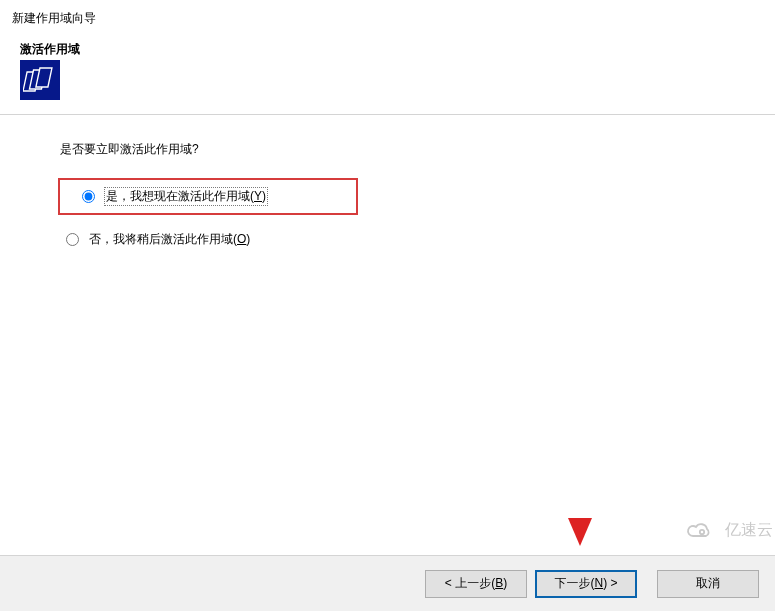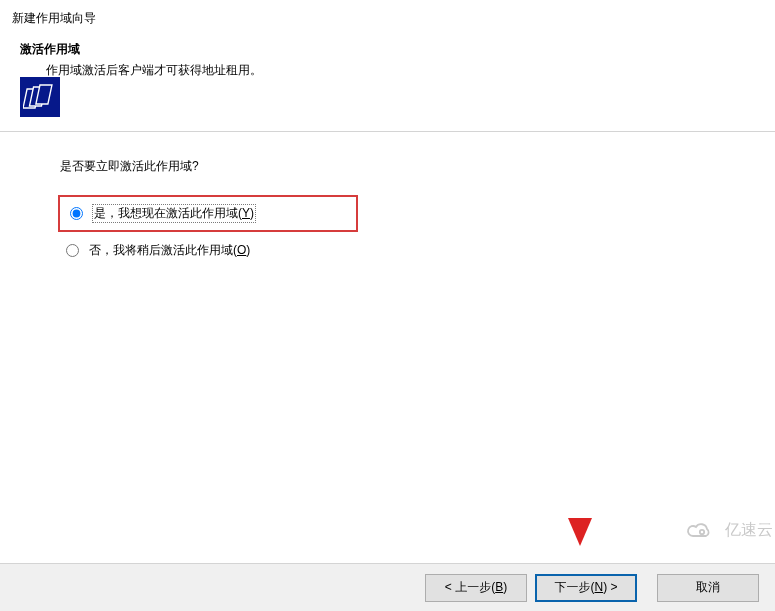--- a/index.html
+++ b/index.html
@@ -61,35 +61,35 @@
       padding: 4px 6px;
       margin-bottom: 4px;
     }
     .radio-row .radio-input {
       margin-right: 10px;
       width: 13px;
       height: 13px;
     }
     .highlight-box {
       border: 2px solid #d63c3c;
-      padding: 6px 8px;
+      padding: 6px 20px;
       width: 300px;
       margin-left: -2px;
-      margin-bottom: 6px;
+      margin-bottom: 12px;
     }
     .highlight-box .radio-row { margin-bottom: 0; padding: 2px 2px; }
     .radio-label .accel { text-decoration: underline; }
     .dotted-focus {
       outline: 1px dotted #7a7a7a;
       padding: 0 1px;
     }
     .footer-bar {
       position: absolute;
       left: 0; right: 0; bottom: 0;
-      height: 48px;
+      height: 56px;
       background: #f0f0f0;
       border-top: 1px solid #d4d4d4;
       display: flex;
       align-items: center;
       justify-content: flex-end;
       padding-right: 16px;
       gap: 8px;
     }
     .wiz-button {
       min-width: 102px;
@@ -127,21 +127,20 @@
     .watermark svg { display: block; }
   </style>
 </head>
 <body>
 
 <div class="window-title">新建作用域向导</div>
 
 <div class="header-band">
   <div class="header-text-block">
     <div class="header-title">激活作用域</div>
-    <div class="header-desc">作用域激活后客户端才可获得地址租用。</div>
   </div>
   <div class="header-icon">
     <svg width="34" height="34" viewBox="0 0 34 34">
       <g stroke="#ffffff" stroke-width="1.4" fill="none">
         <path d="M6 9 L6 28 L18 28 L18 9 Z" transform="skewX(-12)" fill="#06188a"></path>
         <path d="M12 7 L12 26 L24 26 L24 7 Z" transform="skewX(-12)" fill="#06188a"></path>
         <path d="M18 5 L18 24 L30 24 L30 5 Z" transform="skewX(-12)" fill="#06188a"></path>
       </g>
     </svg>
   </div>

